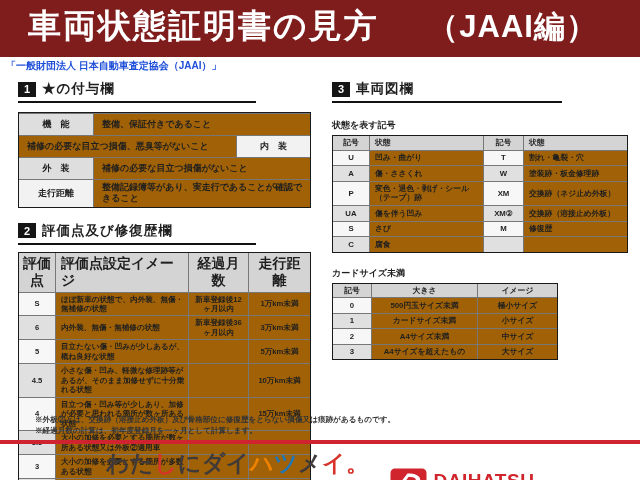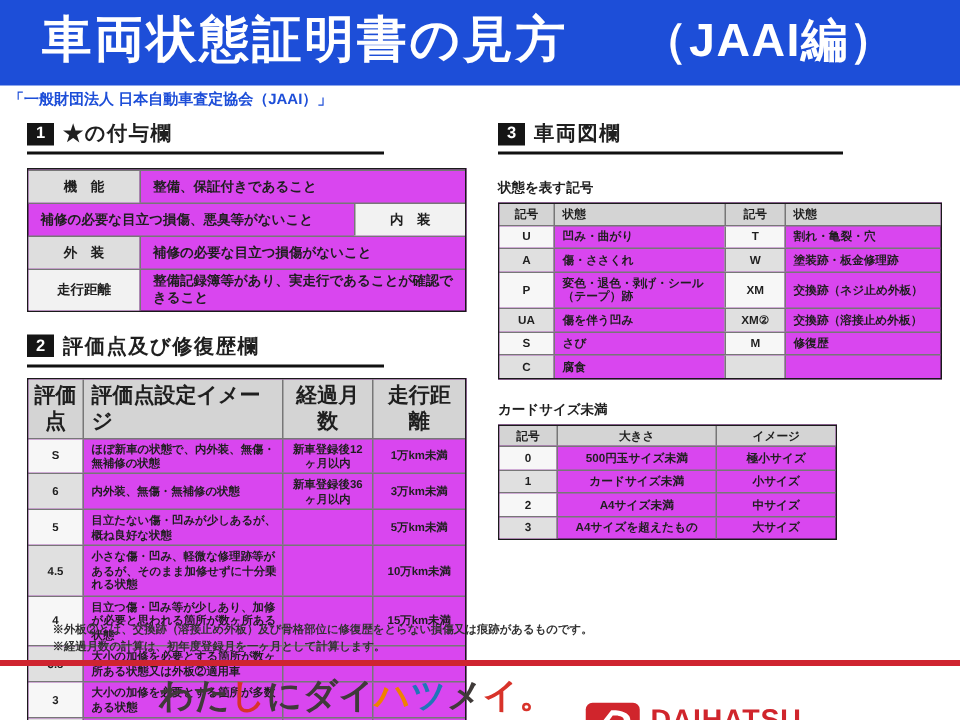--- a/index.html
+++ b/index.html
@@ -5,37 +5,37 @@
   * { margin:0; padding:0; box-sizing:border-box; }
   html,body { background:#888; }
   .page {
     position:relative; width:640px; height:480px; background:#ffffff;
     font-family:"Liberation Sans", sans-serif; color:#1f1f1f; overflow:hidden;
     margin:0 auto;
   }
   
   .band {
     position:absolute; left:0; top:0; width:640px; height:57px;
-    background:#1d4ed8; display:flex; align-items:center;
+    background:#7f1d1d; display:flex; align-items:center;
     justify-content:space-between; padding:0 42px 4px 28px;
   }
   .band .title { color:#fff; font-size:33px; font-weight:800; letter-spacing:2px; }
   .band .edition { color:#fff; font-size:31px; font-weight:800; letter-spacing:1px; }
   .subtitle {
     position:absolute; left:6px; top:59px; font-size:10px; font-weight:700; color:#1d4ed8;
   }
   
   .sec-head { display:flex; align-items:center; border-bottom:2.5px solid #111; padding-bottom:3px; }
   .sec-num {
     background:#151515; color:#fff; width:18px; height:15px; font-size:11px; font-weight:800;
     display:inline-flex; align-items:center; justify-content:center; margin-right:6px; flex:none;
   }
   .sec-title { font-size:13.5px; font-weight:800; letter-spacing:1px; }
   
-  .tbl { border:1.6px solid #1a1a1a; background:#d946ef; }
+  .tbl { border:1.6px solid #1a1a1a; background:#a16207; }
   .tr, .th-row { display:flex; align-items:stretch; }
   .tr + .tr, .tbody .tr:first-child { border-top:1px solid #777; }
   .th-row { background:#d4d4d4; }
   .td, .th {
     display:flex; align-items:center; justify-content:center;
     padding:2px 3px; line-height:1.25; text-align:center;
   }
   .td + .td, .th + .th { border-left:1px solid #777; }
   
   .left-col  { position:absolute; left:18px;  top:80px; width:293px; }

